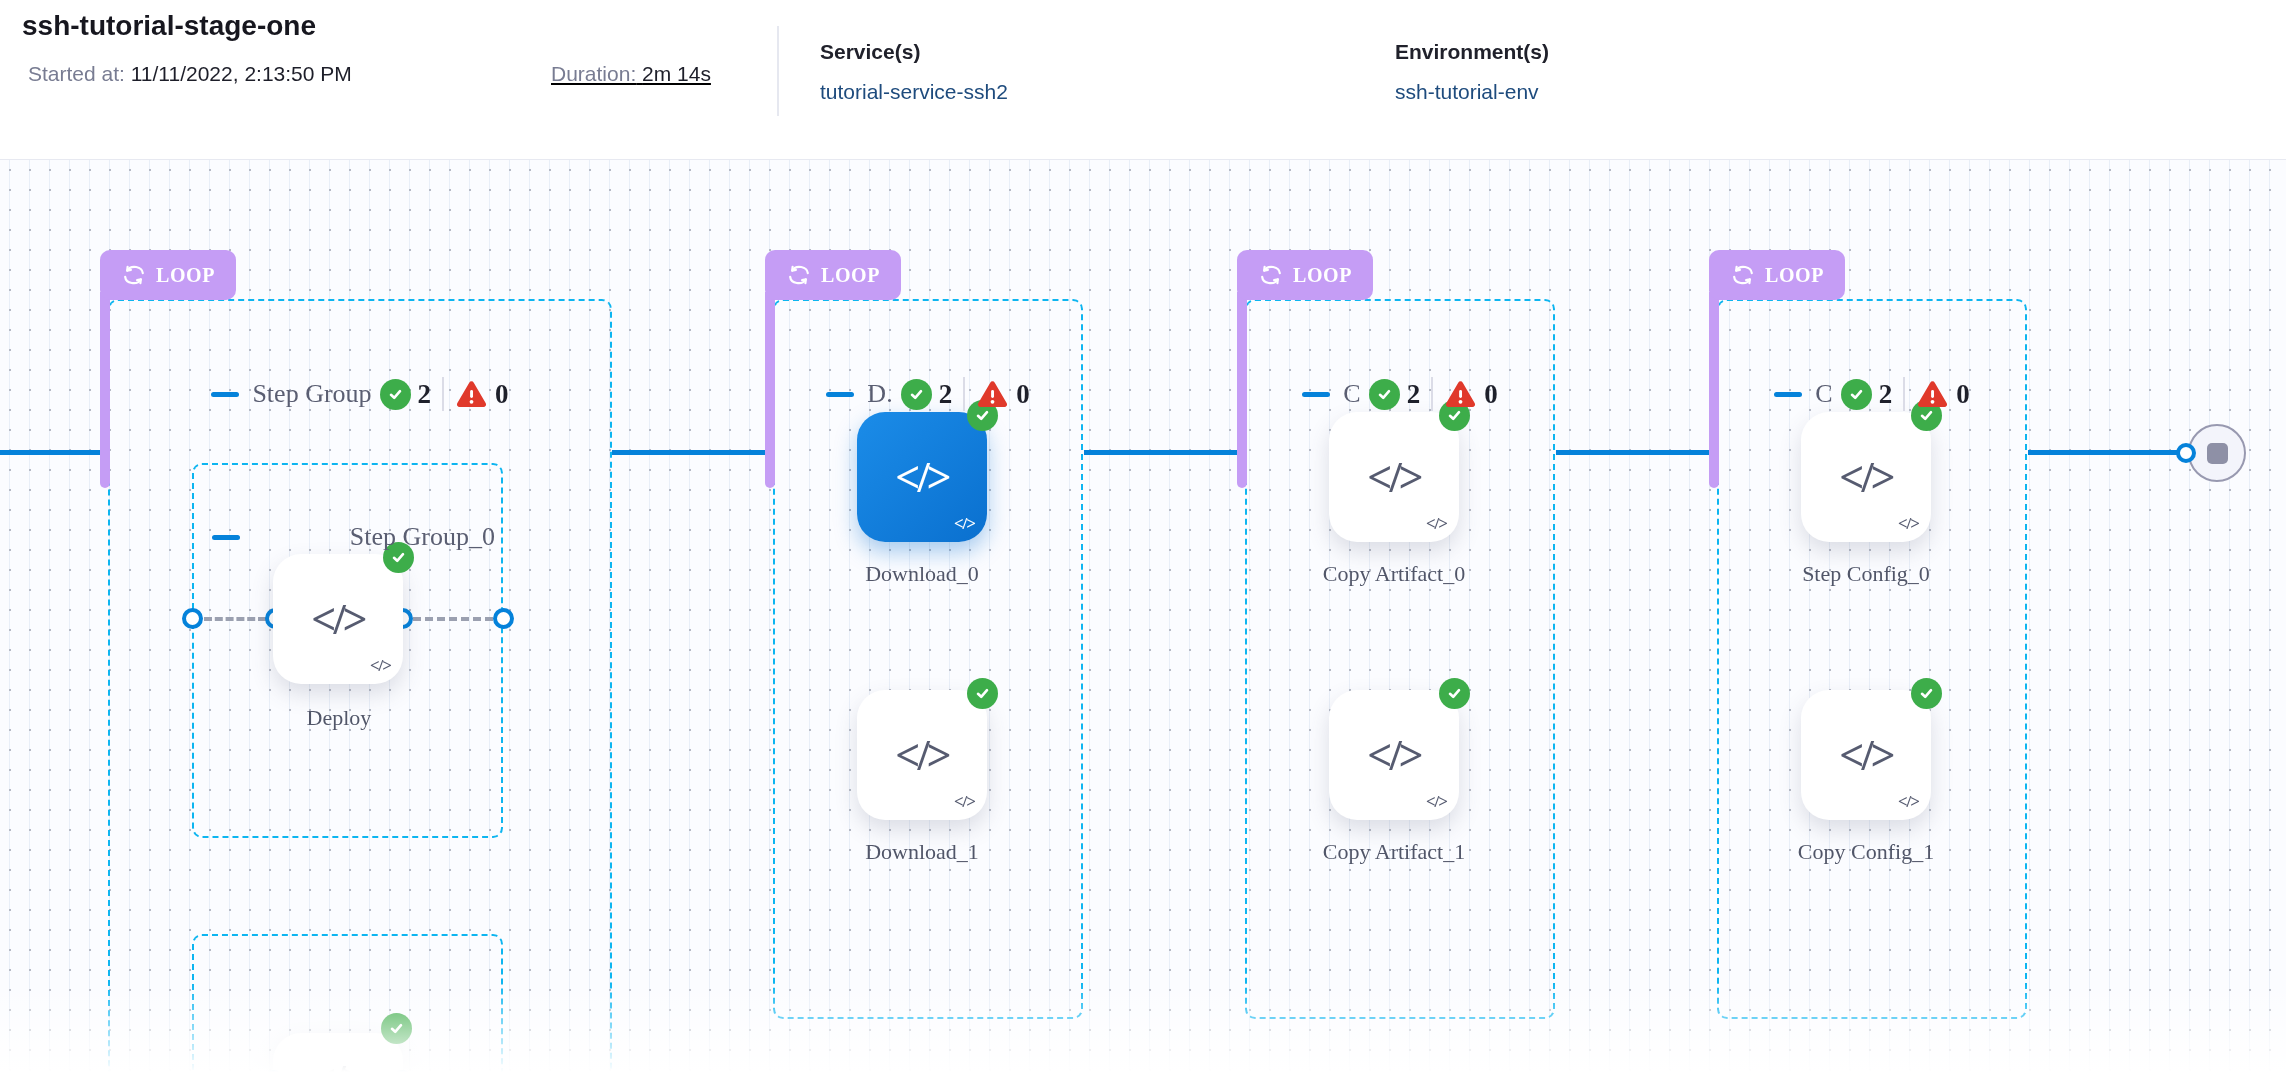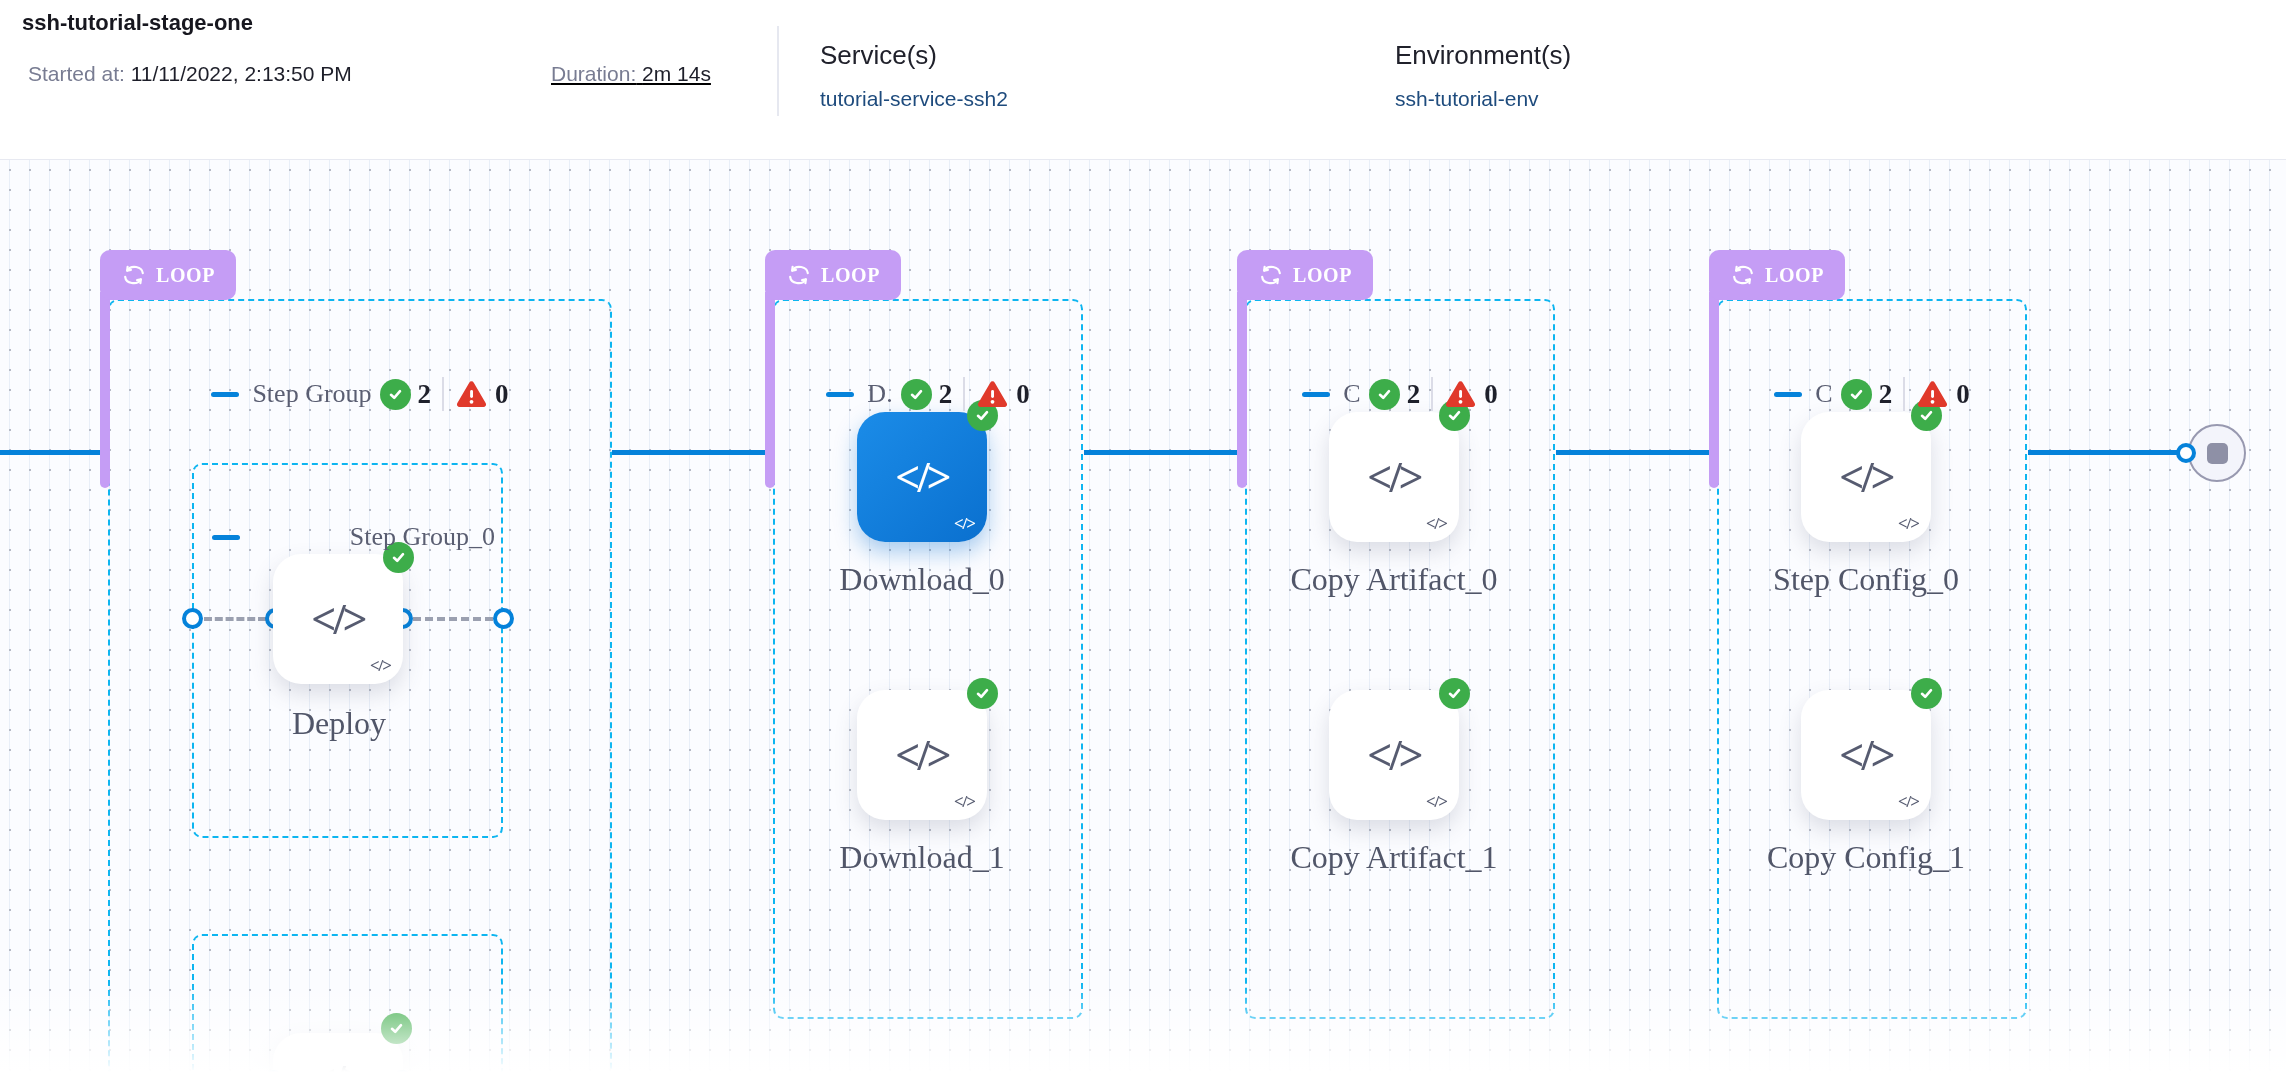--- a/index.html
+++ b/index.html
@@ -5,31 +5,31 @@
   * { box-sizing: border-box; }
   html,body { margin:0; padding:0; }
   body {
     width:2286px; height:1082px; overflow:hidden;
     font-family:"Liberation Sans", sans-serif;
     background:#ffffff;
   }
 
   
   .header { position:relative; width:100%; height:160px; background:#ffffff; border-bottom:1px solid #e7e9f1; z-index:5; }
-  .stage-title { position:absolute; left:22px; top:10px; font-size:22px; font-weight:bold; color:#17171f; white-space:nowrap; }
+  .stage-title { position:absolute; left:22px; top:10px; font-size:28px; font-weight:bold; color:#17171f; white-space:nowrap; }
   .meta { position:absolute; top:62px; font-size:21px; white-space:nowrap; }
   .meta .lbl { color:#787c92; }
   .meta .val { color:#1d1e29; }
   .meta-started { left:28px;text-align:center; }
   .meta-duration { left:551px;text-decoration:underline; }
   .vsep { position:absolute; left:777px; top:26px; width:2px; height:90px; background:#e6e8f0; }
   .col { position:absolute; top:40px; }
   .col-service { left:820px; }
   .col-env { left:1395px; }
-  .col-head { font-size:26px; font-weight:normal; color:#20212b; white-space:nowrap; }
+  .col-head { font-size:21px; font-weight:bold; color:#20212b; white-space:nowrap; }
   .col-link { display:inline-block; margin-top:16px; font-size:21px; color:var(--link-navy,#1e4b7d); cursor:pointer; white-space:nowrap; }
 
   
   .canvas {
     position:relative; width:100%; height:922px; overflow:hidden;
     background-color:#fbfcff;
     background-image:
       radial-gradient(circle at 10px 10px, #b5b9c5 1.2px, rgba(0,0,0,0) 1.4px),
       linear-gradient(90deg, rgba(0,0,0,0) 9px, #e9eff8 9px, #e9eff8 10px, rgba(0,0,0,0) 10px);
     background-size: 20px 20px, 20px 20px;
@@ -70,21 +70,21 @@
     cursor:pointer; z-index:3; }
   .card .code { font-size:44px; font-weight:bold; color:#565b70; letter-spacing:-3px; }
   .card .code-sm { position:absolute; right:12px; bottom:8px; font-size:17px; font-weight:bold; color:#565b70; letter-spacing:-1px; }
   .card.selected { background:linear-gradient(135deg, var(--selected-card-start,#1b8ce8), var(--selected-card-end,#0a70cf));
     box-shadow:0 10px 22px rgba(10,112,207,0.35); }
   .card.selected .code, .card.selected .code-sm { color:#ffffff; }
   .card .card-badge { position:absolute; top:-12px; right:-11px; }
   .card.partial { align-items:flex-start; }
   .card.partial .code { margin-top:22px; }
 
-  .nlabel { position:absolute; font-size:32px; color:#515669; text-align:center; white-space:nowrap; z-index:3; }
+  .nlabel { position:absolute; font-size:22px; color:#515669; text-align:center; white-space:nowrap; z-index:3; }
 
   .port { position:absolute; width:21px; height:21px; border-radius:50%; background:#ffffff;
     border:4.5px solid var(--primary-blue,#0582da); z-index:3; }
   .dashline { position:absolute; height:0; border-top:4px dashed #9ba0b0; z-index:2; }
 </style>
 </head>
 <body>
 
 <div class="header">
   <div class="stage-title">ssh-tutorial-stage-one</div>

